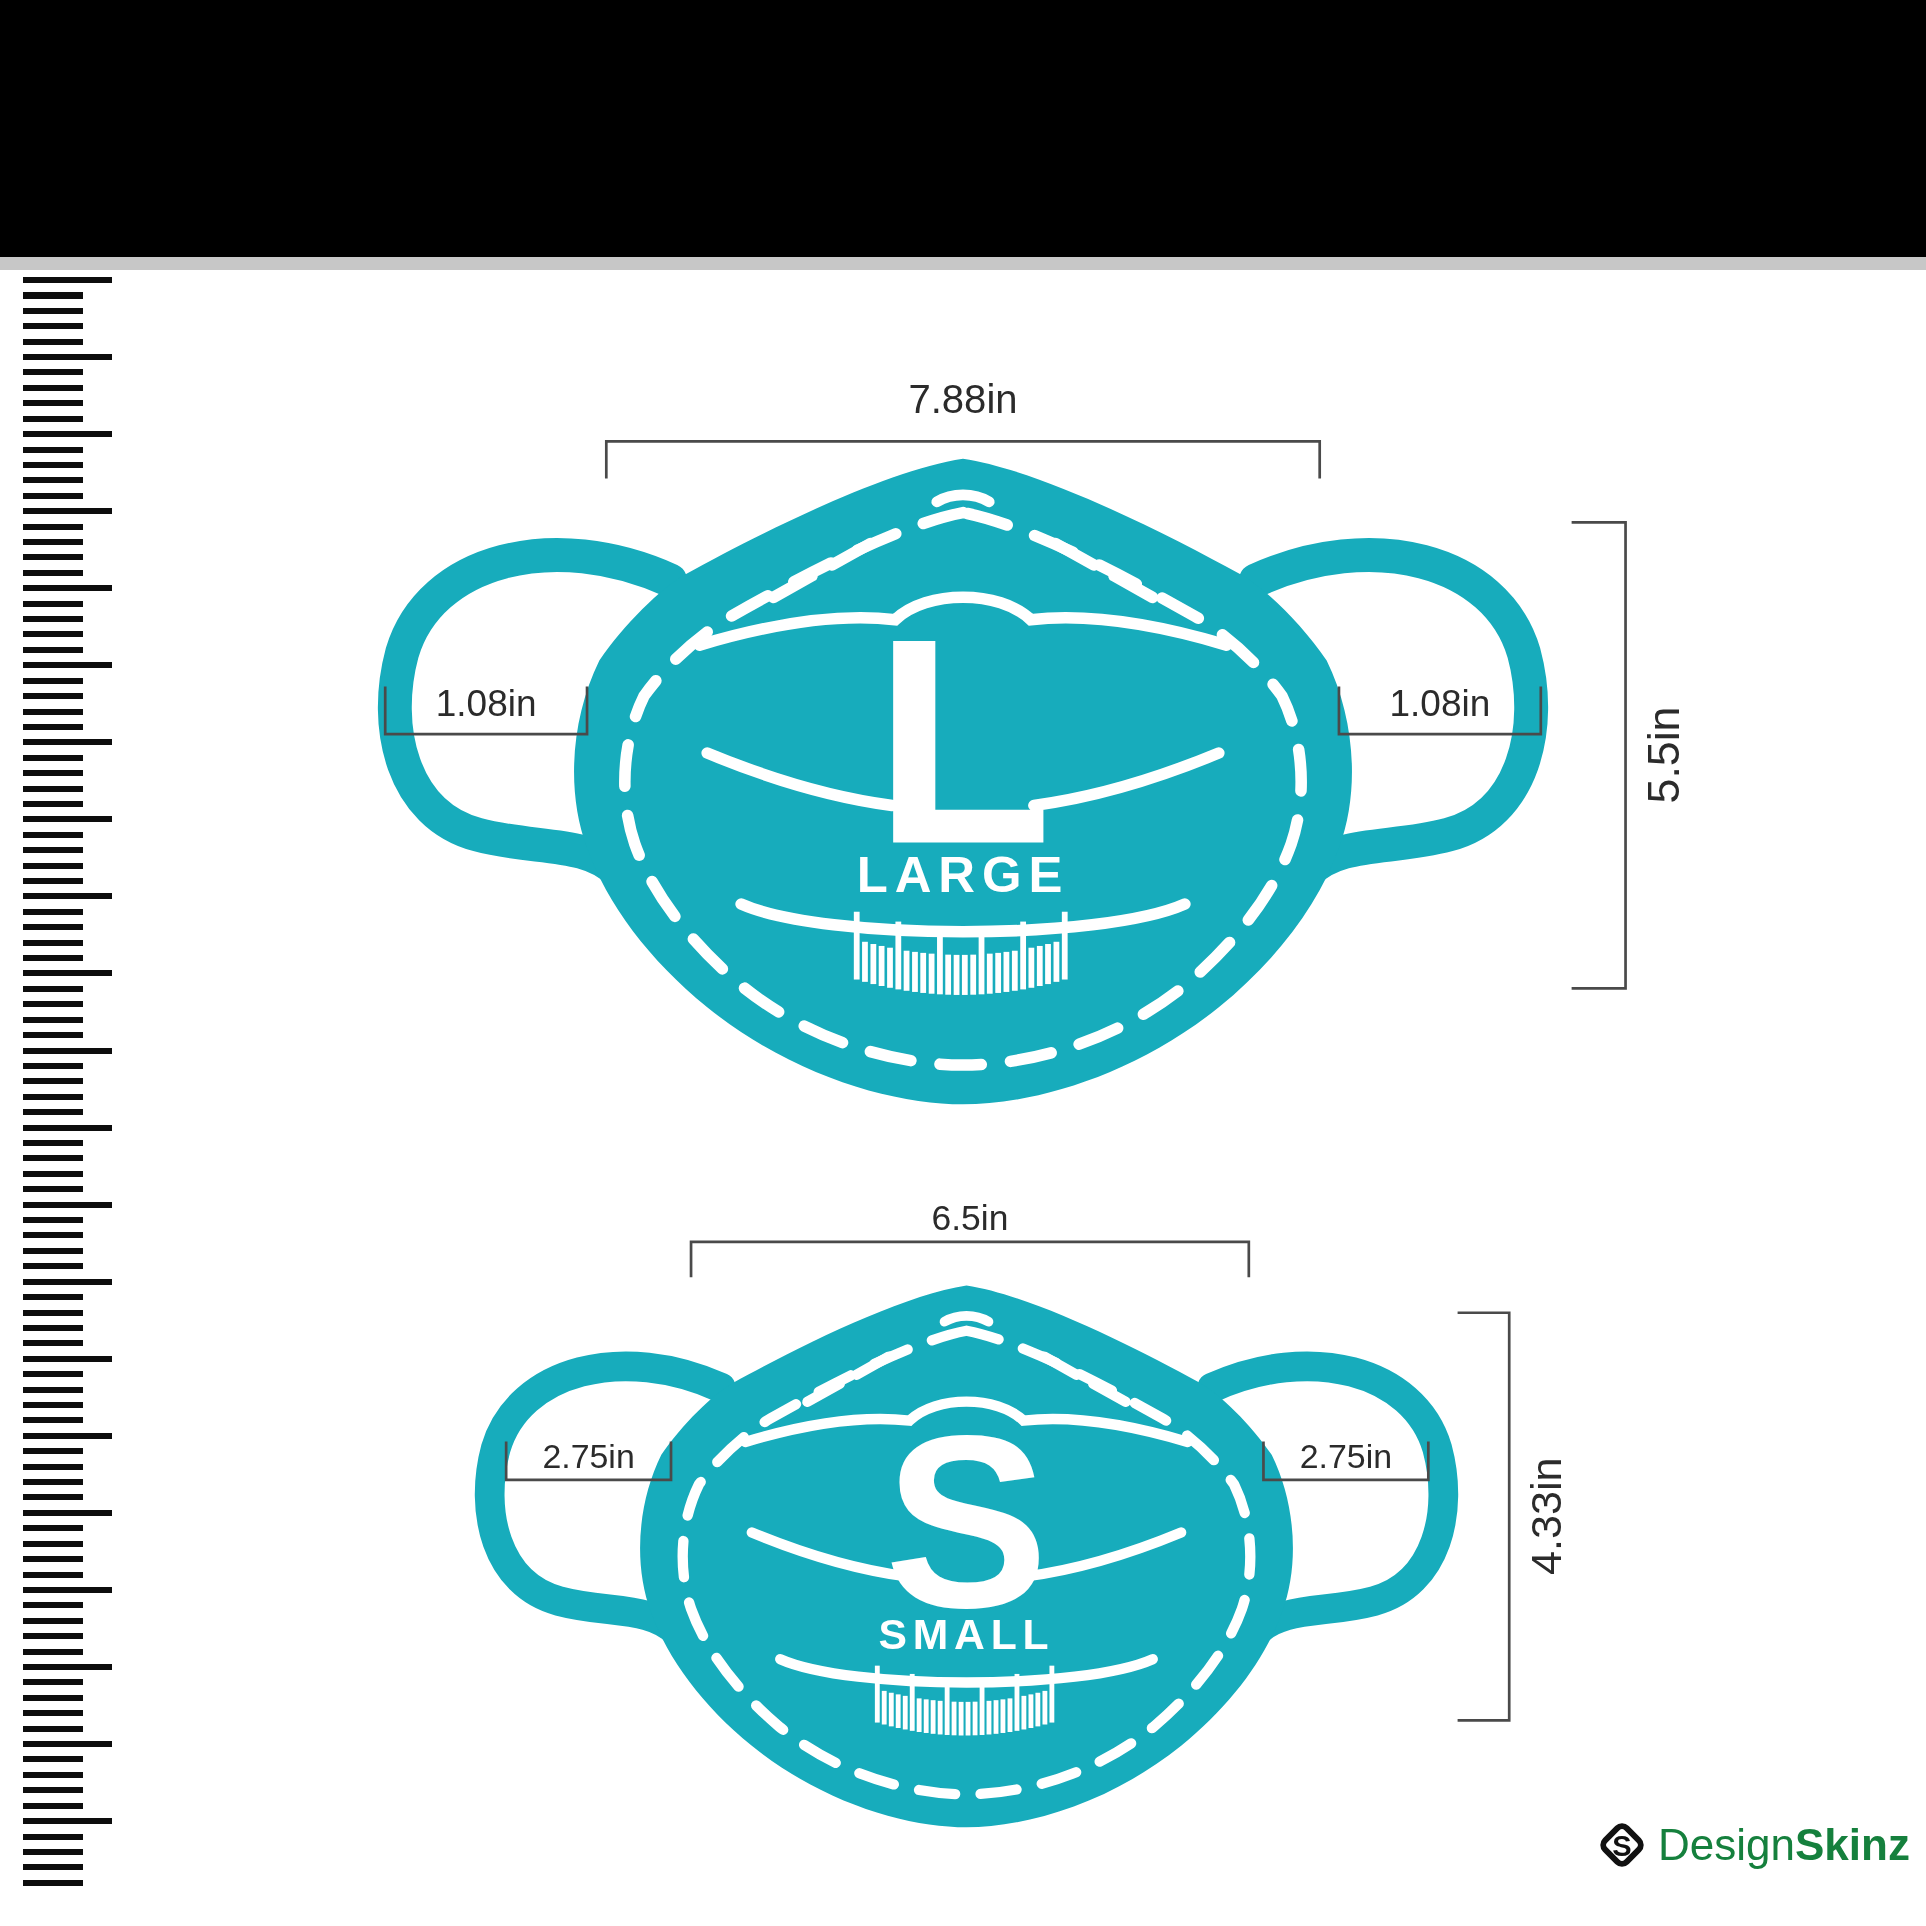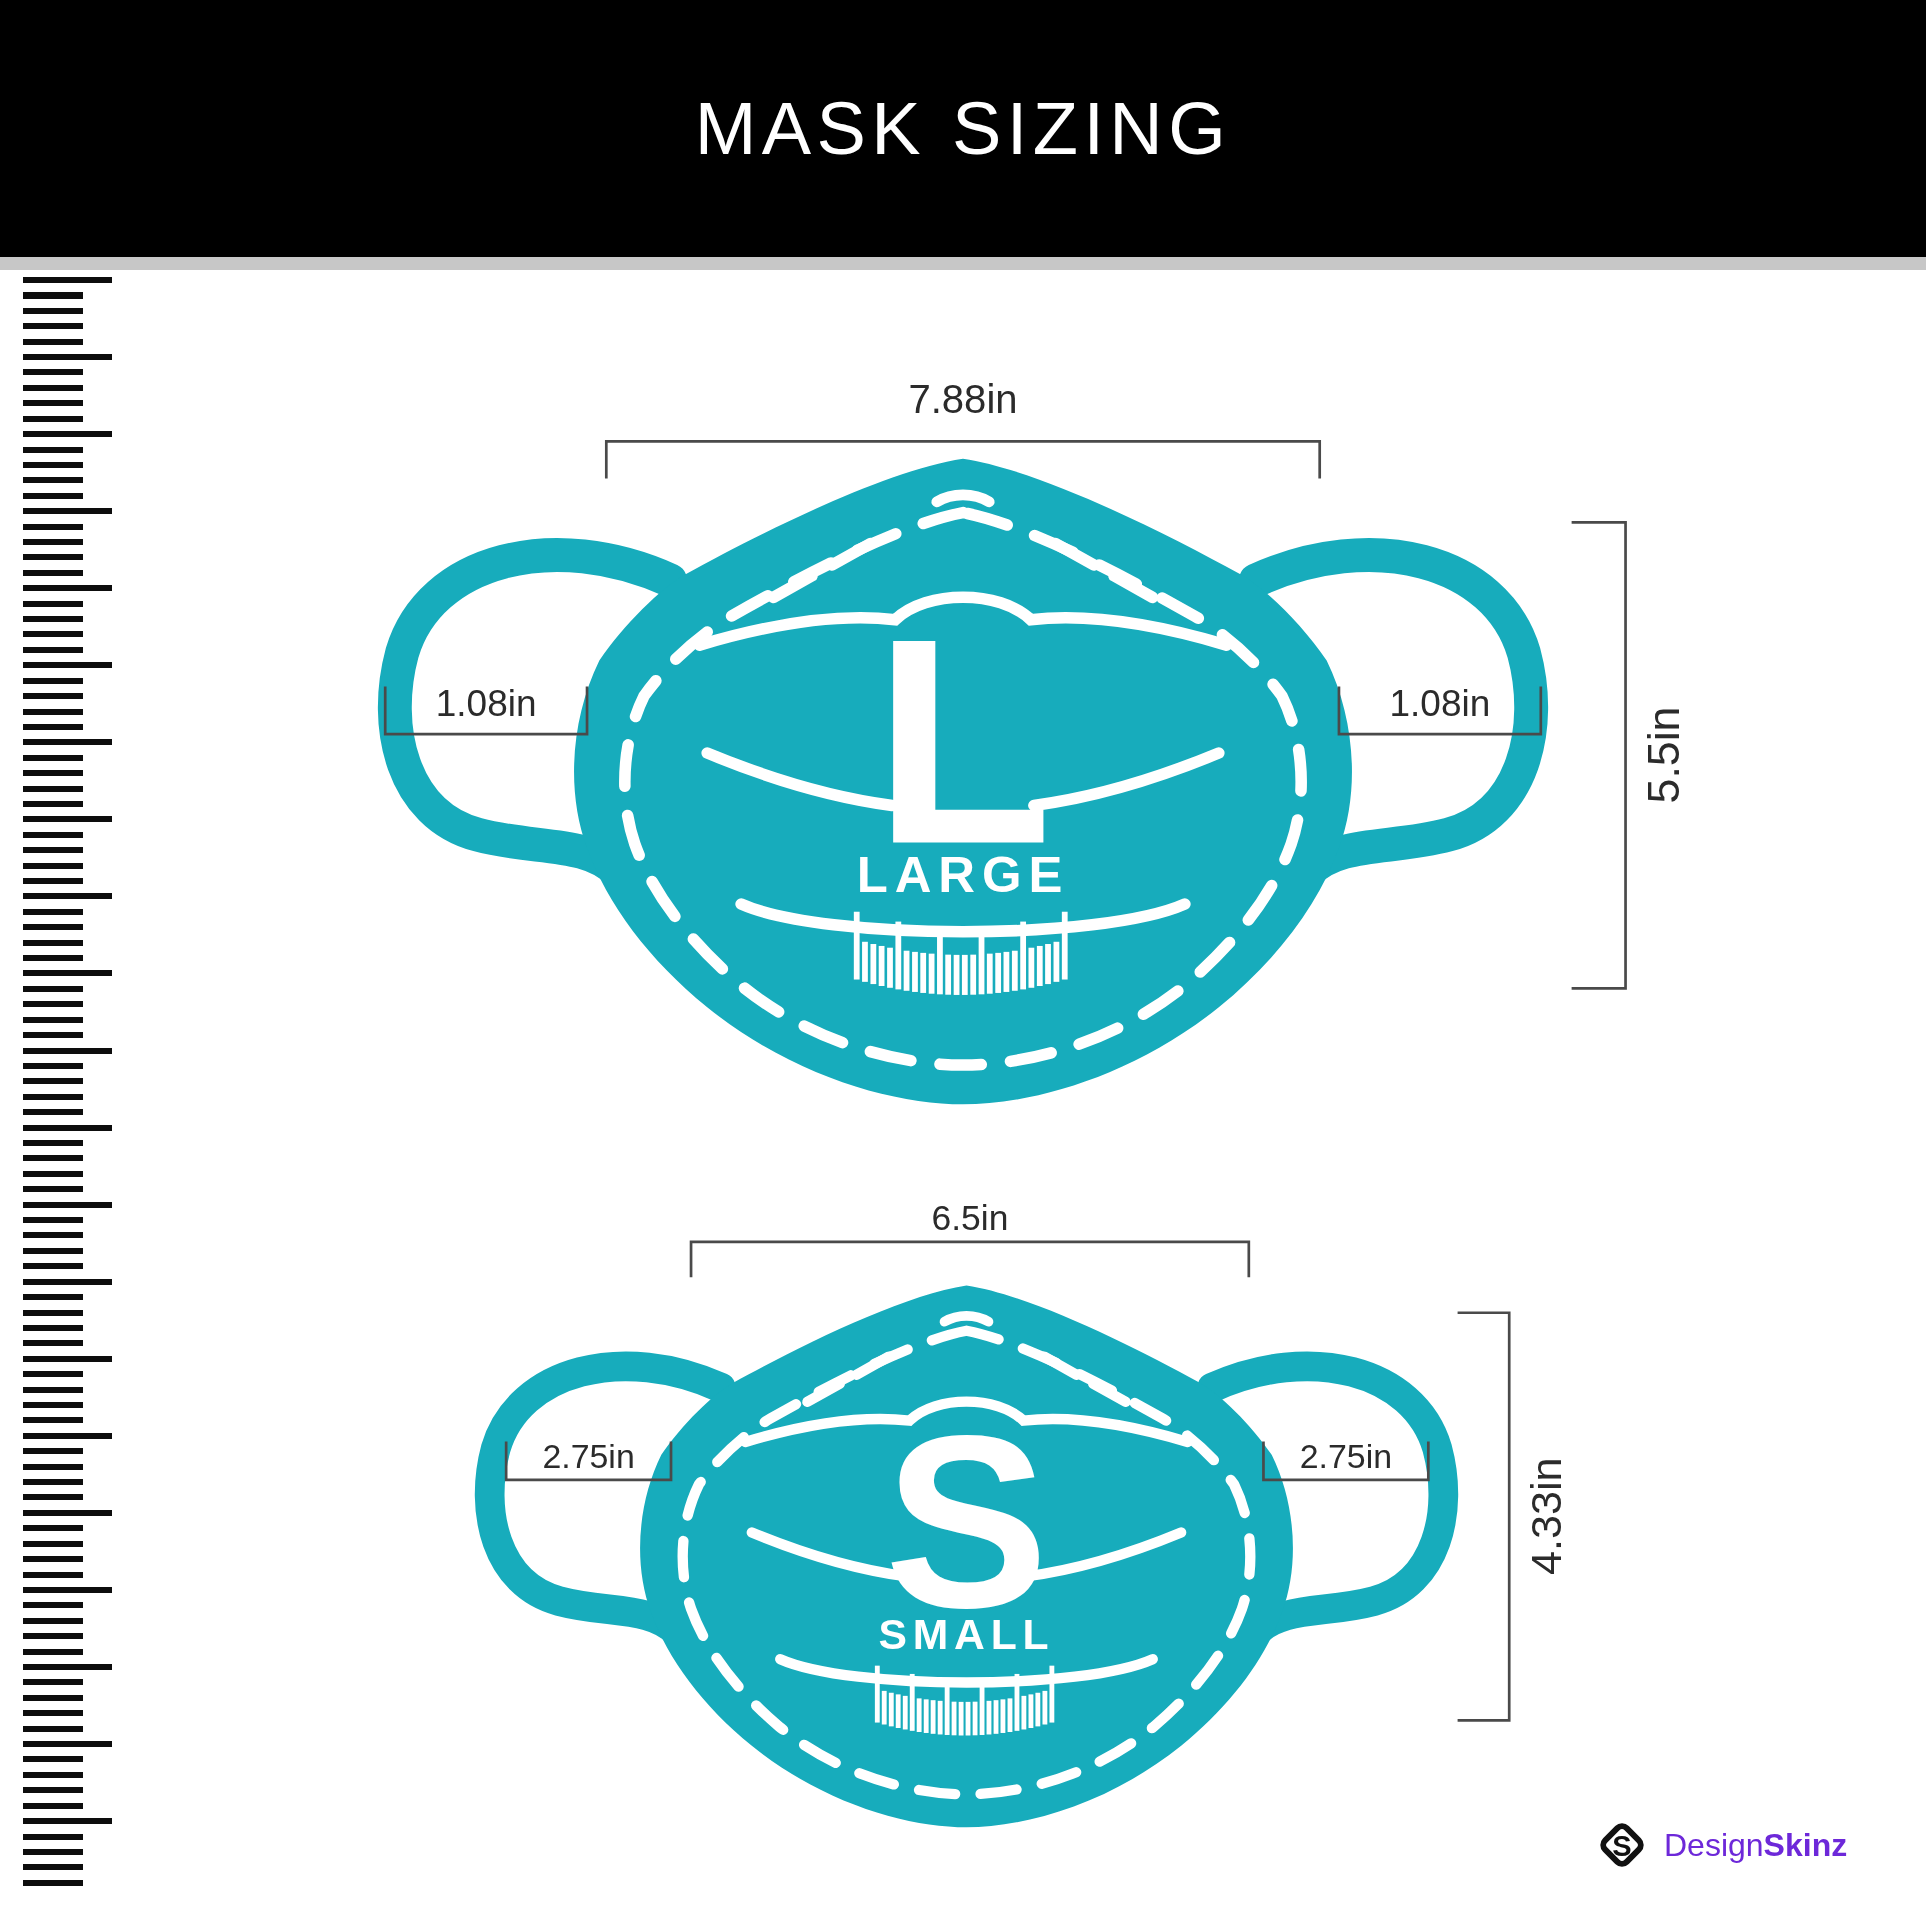--- a/index.html
+++ b/index.html
@@ -38,28 +38,27 @@
   .mask-svg{position:absolute;}
   .mask-large{left:362px;top:451px;width:1202px;height:678px;}
   .mask-small{left:462px;top:1279px;width:1009px;height:569px;}
   
   .dims-overlay{position:absolute;left:0;top:0;width:1926px;height:1926px;}
   .dim-line{fill:none;stroke:#4a4a4a;stroke-width:3.5px;}
   .dim-text{fill:#2b2b2b;font-family:"Liberation Sans",sans-serif;}
   
   .brand{position:absolute;left:1589px;top:1812px;display:flex;align-items:center;}
   .brand-icon{width:66px;height:66px;}
-  .brand-text{font-size:32px;color:#6d28d9;white-space:nowrap;margin-left:9px;}
+  .brand-text{font-size:44px;color:#15803d;white-space:nowrap;margin-left:3px;}
   .brand-text .bold{font-weight:800;}
 </style>
 </head>
 <body>
 
 <div class="header-bar">
-  <div class="title-line1">MASK SIZING</div>
 </div>
 <div class="divider-strip"></div>
 
 <div class="page-ruler" id="page-ruler">
     <div class="tick long" style="top: 0px;"></div>
     <div class="tick" style="top: 15.4px;"></div>
     <div class="tick" style="top: 31px;"></div>
     <div class="tick" style="top: 46px;"></div>
     <div class="tick" style="top: 62px;"></div>
     <div class="tick long" style="top: 77px;"></div>

